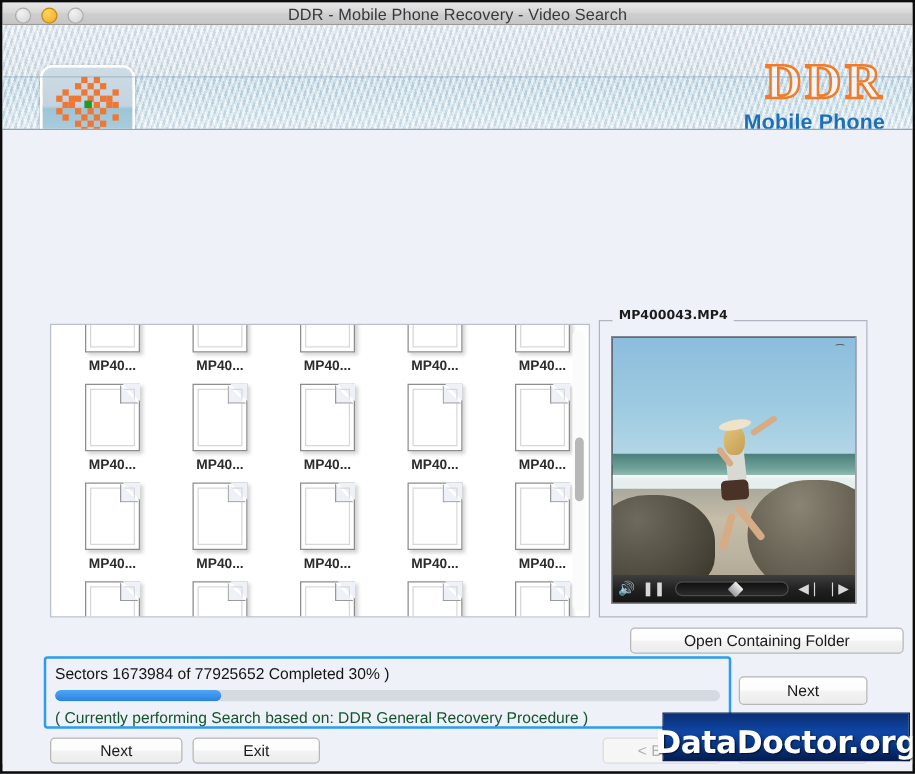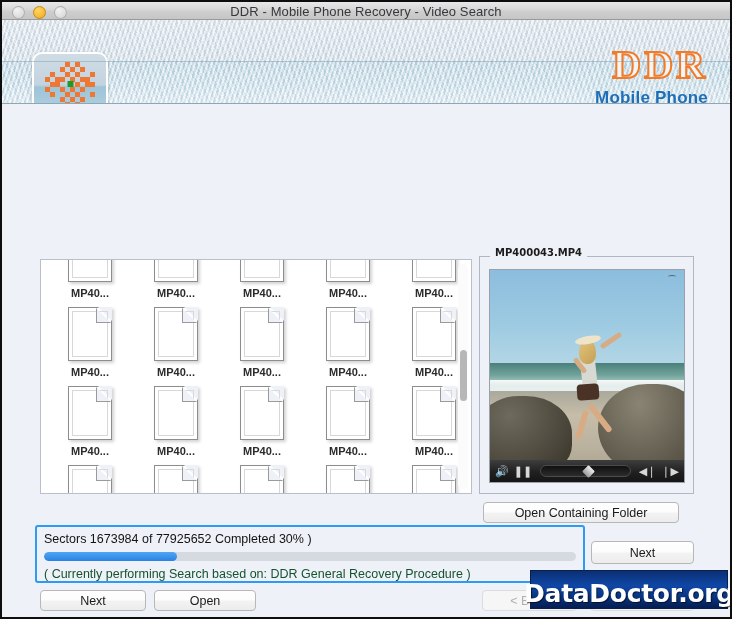--- a/index.html
+++ b/index.html
@@ -209,21 +209,21 @@
 
   
   .btn {
     background: linear-gradient(to bottom, #fefefe 0%, #fcfcfc 48%, #f3f3f3 52%, #ececec 100%);
     border: 1px solid #b7b7b7; border-radius: 4px;
     font-size: 12.5px; color: #1a1a1a;
     display: flex; align-items: center; justify-content: center;
     position: absolute; cursor: default;
   }
   .btn.disabled { color: #b0b0b0; background: #f6f6f6; border-color: #dcdcdc; }
-  .btn-open { left: 481px; top: 398px; width: 196px; height: 21px; text-align: center; }
+  .btn-open { left: 502px; top: 398px; width: 219px; height: 21px; text-align: center; }
   .btn-stop { left: 589px; top: 437px; width: 103px; height: 23px; }
   .btn-help { left: 38px; top: 486px; width: 106px; height: 21px; }
   .btn-exit { left: 152px; top: 486px; width: 102px; height: 21px; }
   .btn-back { left: 480px; top: 486px; width: 95px; height: 21px; }
   .btn-next { left: 588px; top: 486px; width: 104px; height: 21px; }
 
   
   .progress-box {
     position: absolute; left: 33px; top: 421px;
     width: 550px; height: 58px;
@@ -507,21 +507,21 @@
           </div>
           <span class="vc-ico">◀❘</span>
           <span class="vc-ico">❘▶</span>
         </div>
       </div>
     </div>
 
     <div class="btn btn-open">Open Containing Folder</div>
     <div class="btn btn-stop">Next</div>
     <div class="btn btn-help">Next</div>
-    <div class="btn btn-exit">Open</div>
+    <div class="btn btn-exit">Exit</div>
     <div class="btn btn-back disabled">&lt; Back</div>
     <div class="btn btn-next disabled">Next &gt;</div>
 
     <div class="progress-box">
       <div class="prog-line">Sectors 1673984 of  77925652 Completed 30% )</div>
       <div class="prog-track">
         <div class="prog-fill" id="progfill" style="width: 25%;"></div>
       </div>
       <div class="prog-line2">( Currently performing Search based on: DDR General Recovery Procedure )</div>
     </div>

